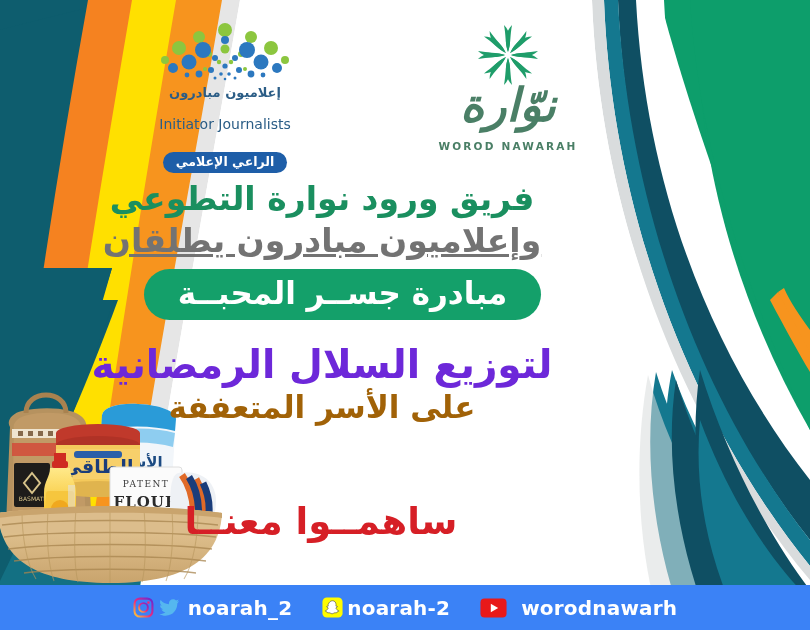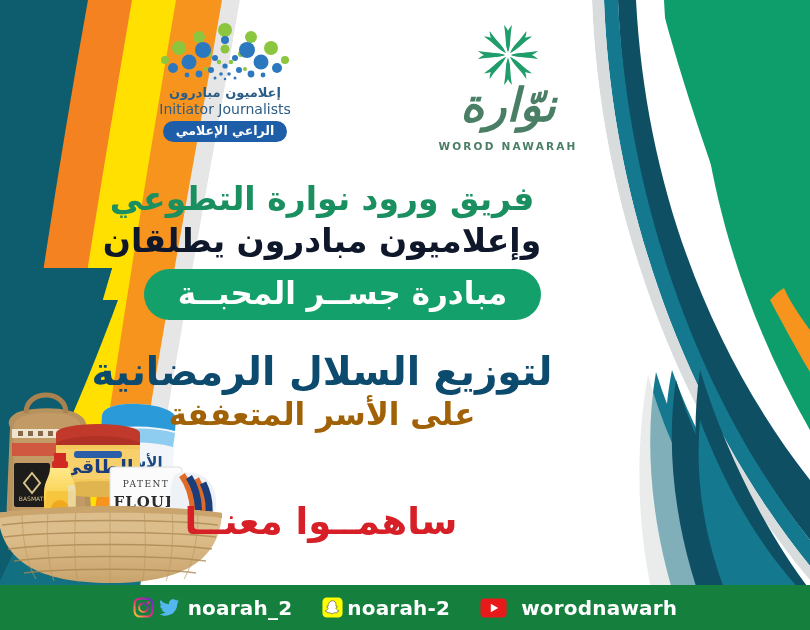--- a/index.html
+++ b/index.html
@@ -19,62 +19,62 @@
 
   
   .logos{position:absolute;top:0;left:0;width:810px;height:170px;}
 
   
   .ij-logo{position:absolute;left:140px;top:22px;width:170px;height:140px;
            text-align:center;}
   .ij-dots{width:160px;height:62px;margin:0 auto;display:block;}
   .ij-ar{font-size:13px;color:#2b5d86;font-weight:600;line-height:1.1;
          margin-top:2px;letter-spacing:.2px;}
-  .ij-en{font-size:14px;color:#2b5d86;line-height:1.15;margin-top:1px;
+  .ij-en{font-size:14px;color:#2b5d86;line-height:1.15;margin-top:16px;
          font-family:"DejaVu Sans","Liberation Sans",sans-serif;}
-  .ij-badge{display:inline-block;margin-top:4px;background:#1e5ea8;color:#ffffff;
+  .ij-badge{display:inline-block;margin-top:20px;background:#1e5ea8;color:#ffffff;
             font-size:12.5px;font-weight:700;border-radius:11px;
             padding:3px 13px 4px 13px;line-height:1.1;}
 
   
   .wn-logo{position:absolute;left:408px;top:24px;width:200px;height:140px;
            text-align:center;}
   .wn-star{display:block;margin:0 auto;width:74px;height:62px;}
   .wn-ar{font-size:46px;color:#4a7f66;line-height:.92;font-weight:700;
          margin-top:-2px;letter-spacing:-1px;font-style:italic;}
   .wn-en{font-size:10.5px;color:#4a7f66;letter-spacing:2.2px;font-weight:700;
          margin-top:14px;}
 
   
   .headlines{position:absolute;left:0;top:178px;width:644px;text-align:center;
              direction:rtl;}
   .h-line{font-size:33px;line-height:1.27;color:#1a8f5f;font-weight:700;
           letter-spacing:0px;}
-  .h-line.l2{color:#0f172a;}
+  .h-line.l2{color:#737373;text-decoration:underline;}
 
   .pill-wrap{margin-top:7px;display:flex;justify-content:center;padding-left:41px;}
   .pill{background:#14a06a;color:#ffffff;font-size:31px;font-weight:700;
         border-radius:26px;padding:6px 34px 9px 34px;line-height:1.18;
         white-space:nowrap;}
 
-  .red-line{margin-top:30px;font-size:39px;font-weight:700;color:#0c4a6e;
+  .red-line{margin-top:23px;font-size:39px;font-weight:700;color:#6d28d9;
             line-height:1.15;letter-spacing:0px;}
   .green-sub{margin-top:1px;font-size:31px;font-weight:700;color:#a16207;
              line-height:1.2;}
 
   .cta{position:absolute;left:0;top:500px;width:642px;text-align:center;
        direction:rtl;}
   .cta-text{font-size:37px;font-weight:700;color:#d61f26;letter-spacing:2px;}
 
   
   .basket{position:absolute;left:-8px;top:385px;width:240px;height:205px;}
 
   
   .social-bar{position:absolute;left:0;top:585px;width:810px;height:45px;
-              background:#15803d;display:flex;align-items:center;
+              background:#3b82f6;display:flex;align-items:center;
               justify-content:center;gap:0px;}
   .sgroup{display:flex;align-items:center;}
   .sgroup + .sgroup{margin-left:30px;}
   .sicon{width:21px;height:21px;display:inline-block;flex:0 0 auto;}
   .sicon + .sicon{margin-left:5px;}
   .shandle{color:#ffffff;font-size:20px;font-weight:700;margin-left:8px;
            letter-spacing:.2px;white-space:nowrap;}
   .shandle.tight{margin-left:4px;}
   .shandle.wide{margin-left:14px;}
 </style>

